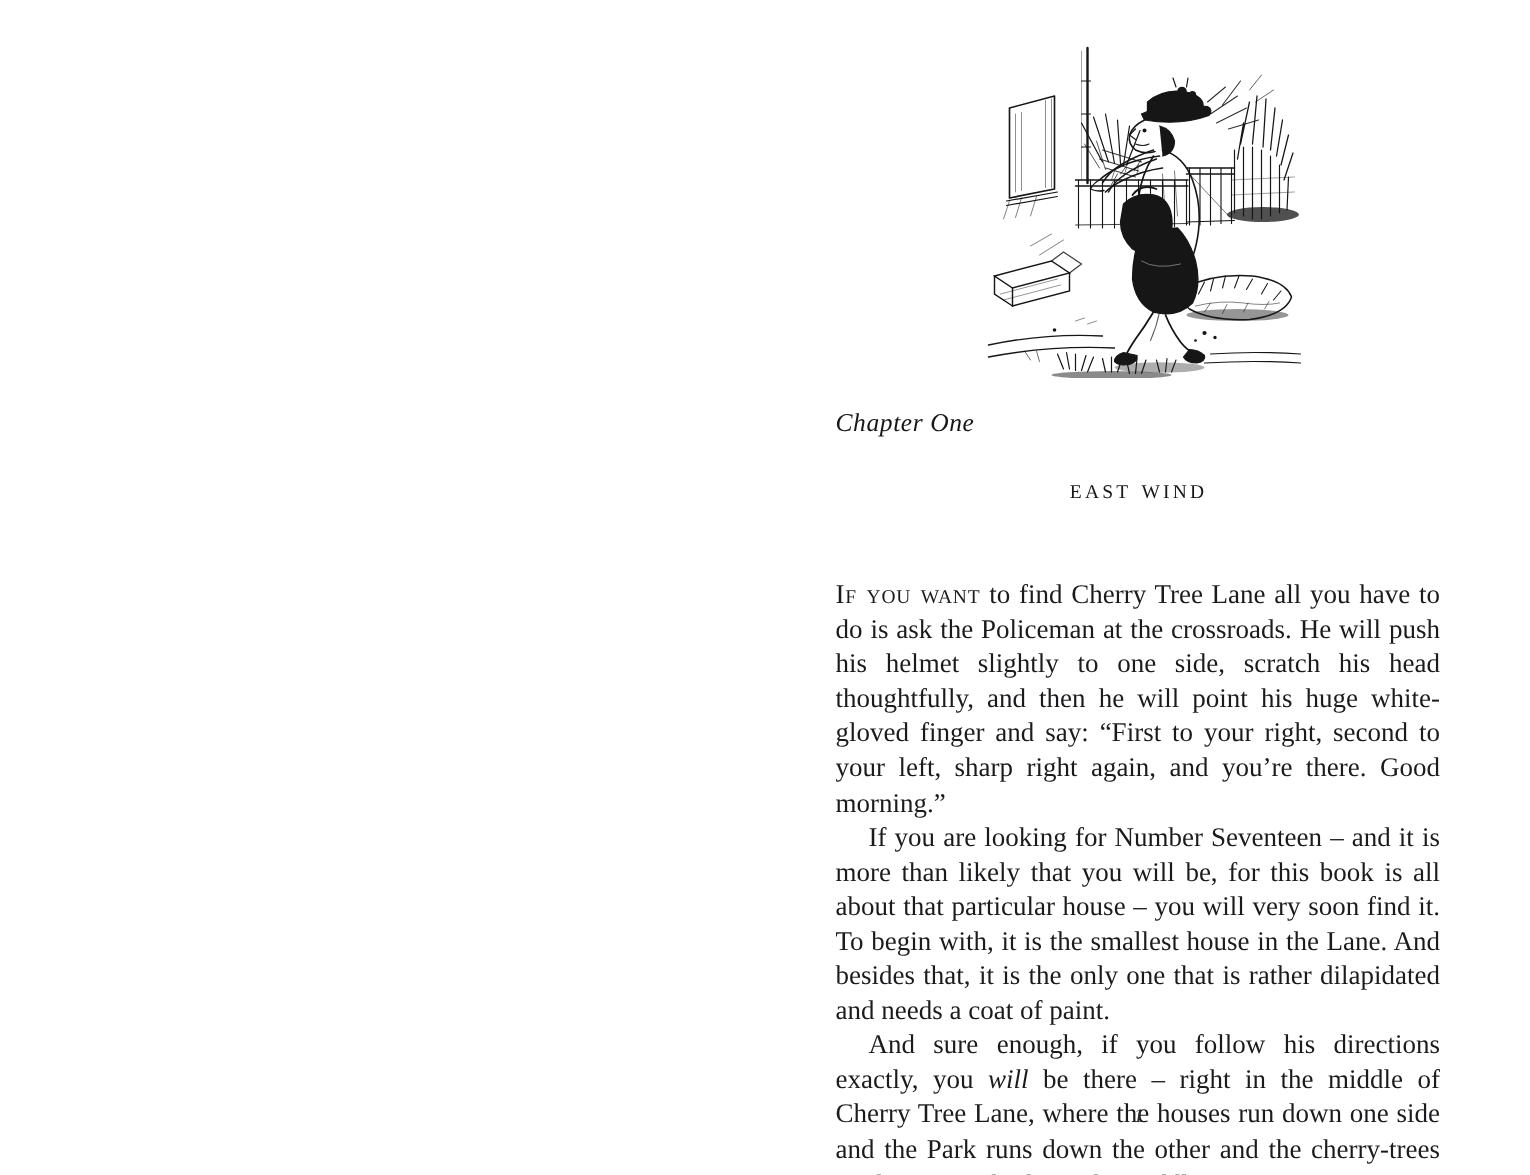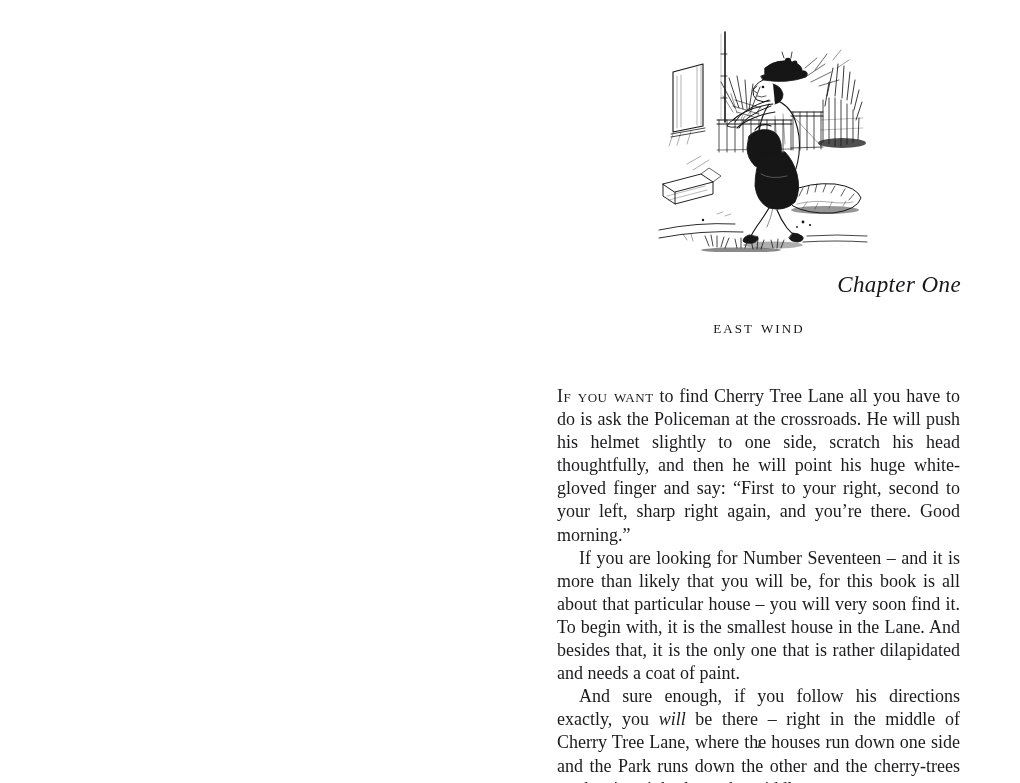--- a/index.html
+++ b/index.html
@@ -45,23 +45,23 @@
     width: 212px;
     height: 228px;
   }
 
   
   .chapter-number {
     position: absolute;
     left: 0;
     top: 272px;
     width: 404px;
-    text-align: right;
+    text-align: left;
     font-style: italic;
-    font-size: 23px;
+    font-size: 17px;
     letter-spacing: 0.4px;
     color: #17171a;
   }
   .chapter-title {
     position: absolute;
     left: 0;
     top: 316px;
     width: 404px;
     text-align: center;
     font-size: 19px;

